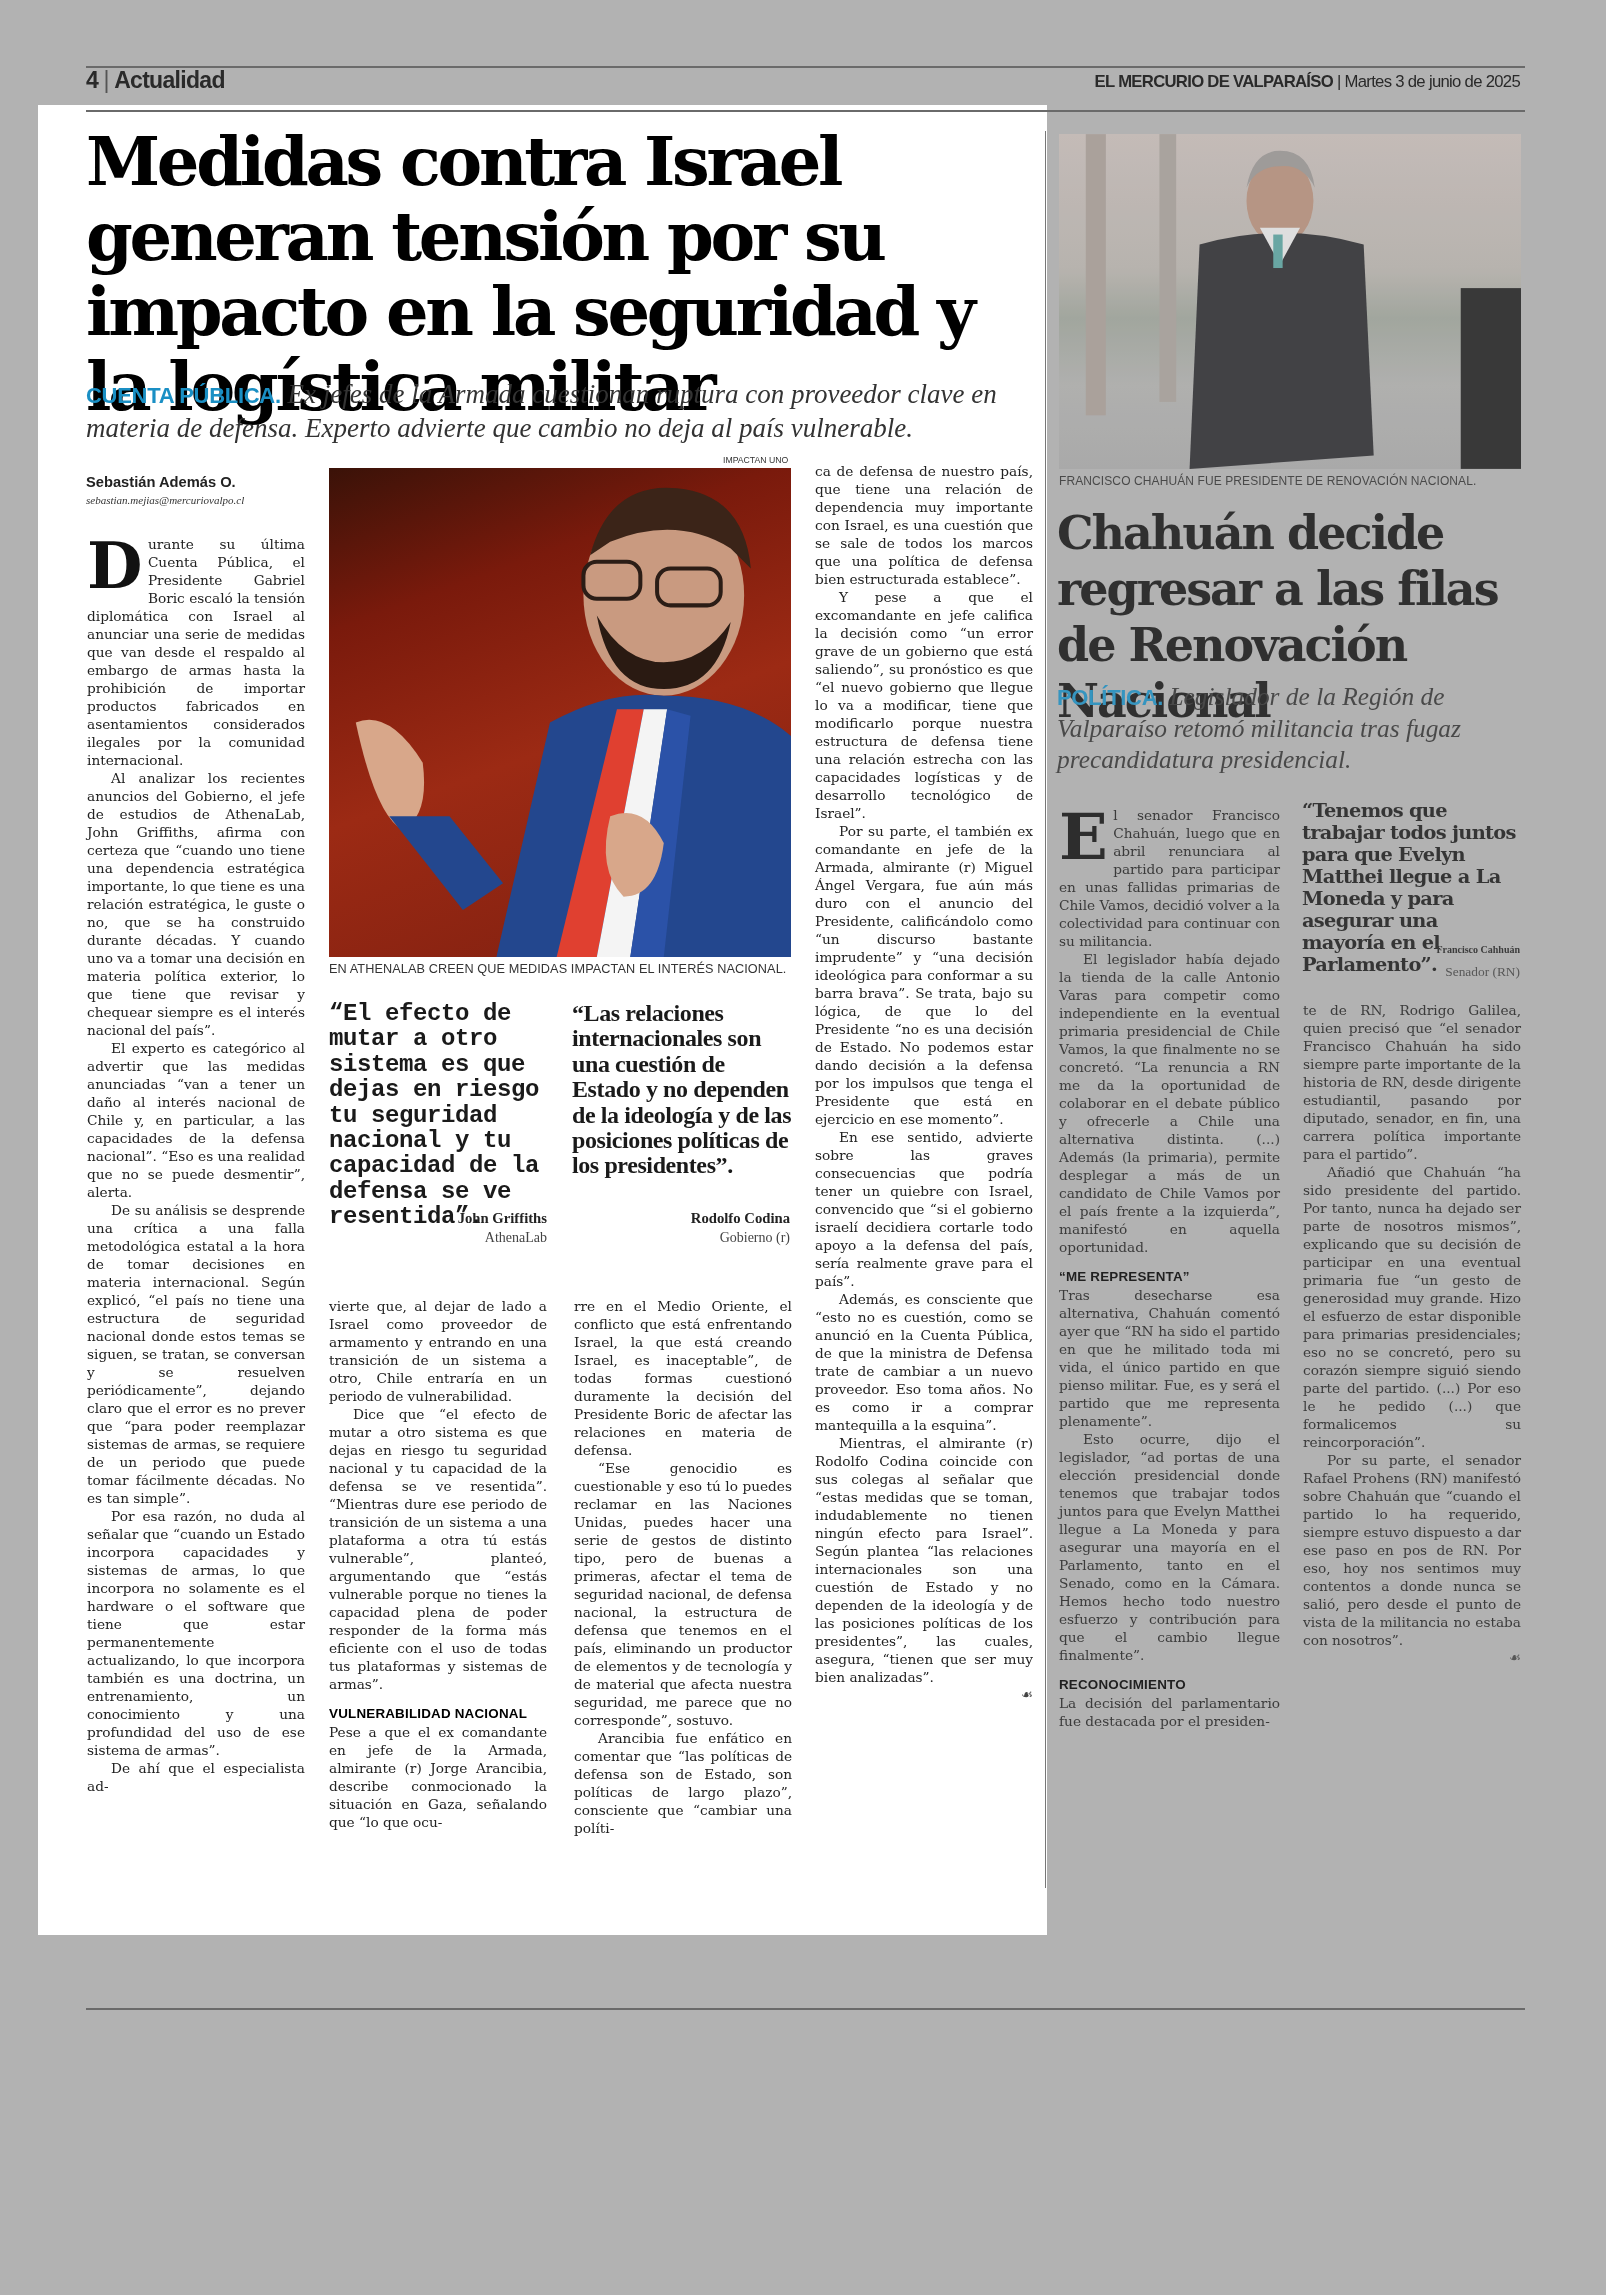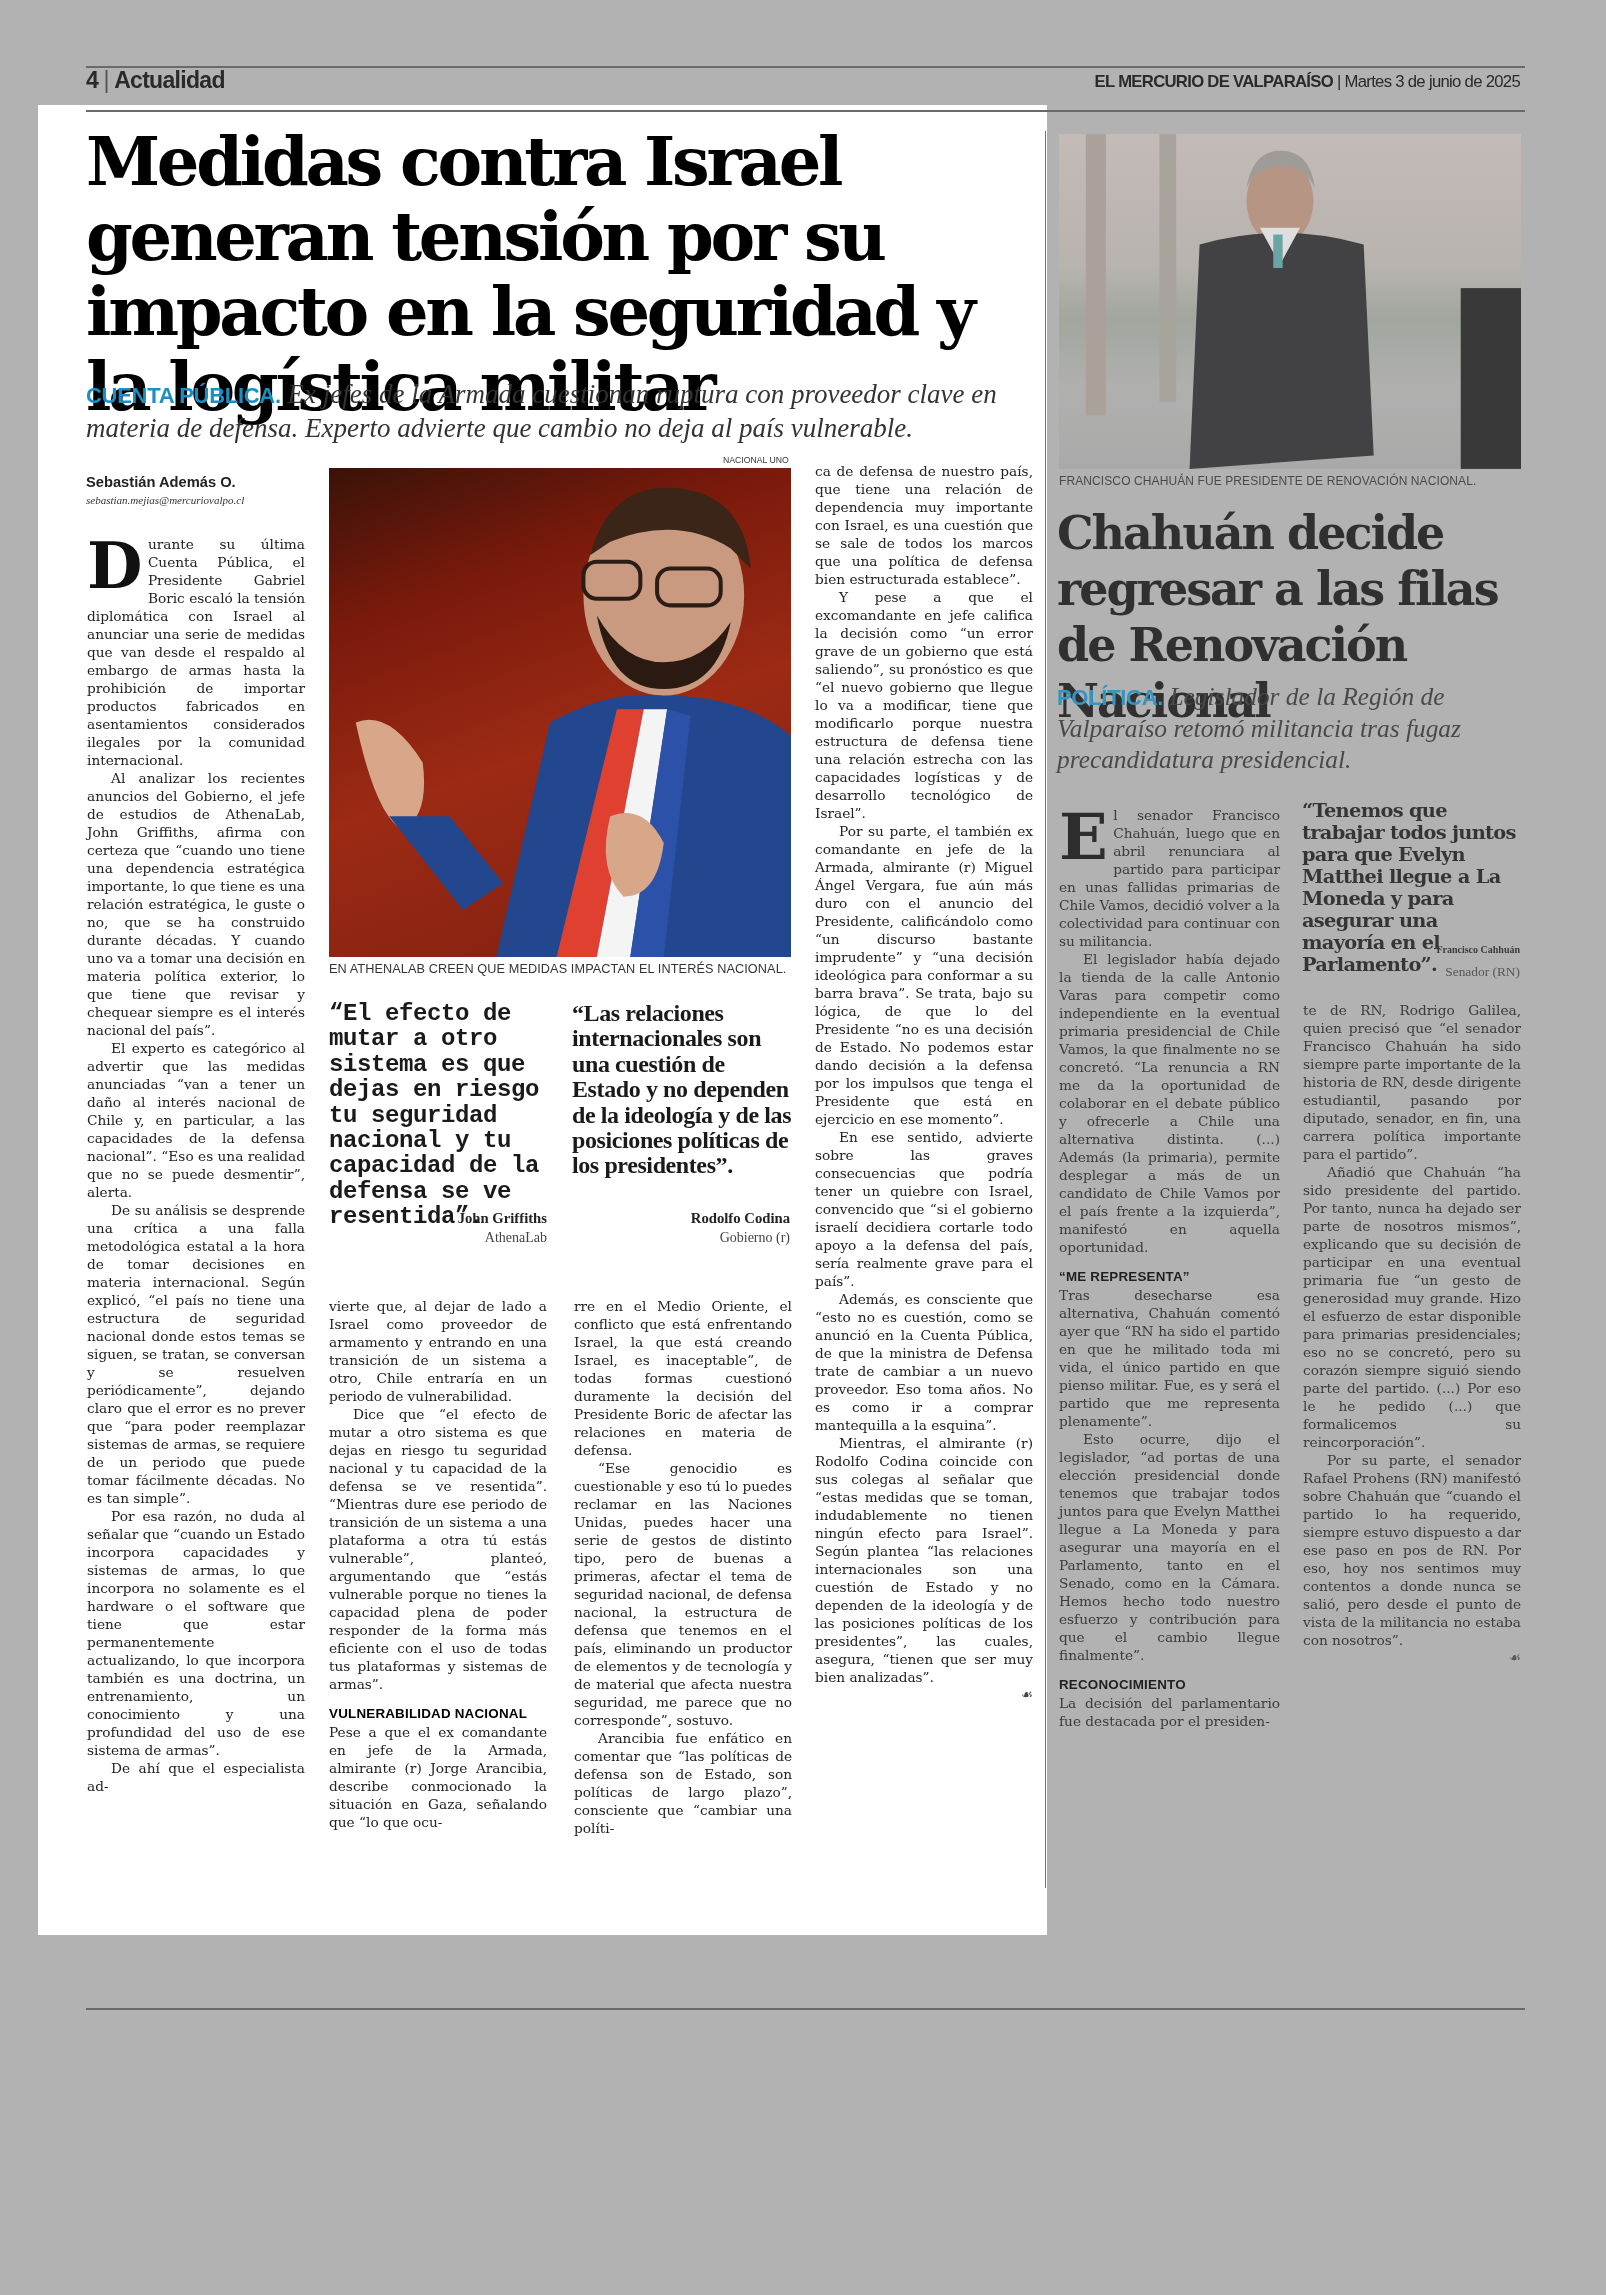--- a/index.html
+++ b/index.html
@@ -53,21 +53,21 @@
 <div class="headline">Medidas contra Israel generan tensión por su impacto en la seguridad y la logística militar</div>
 
 <div class="deck">
   <span class="kicker">CUENTA PÚBLICA.</span>
   <span>Ex jefes de la Armada cuestionan ruptura con proveedor clave en materia de defensa. Experto advierte que cambio no deja al país vulnerable.</span>
 </div>
 
 <div class="byline">Sebastián Además O.</div>
 <div class="email">sebastian.mejias@mercuriovalpo.cl</div>
 
-<div class="credit" style="left:723px; top:455px;">NACIONAL UNO</div>
+<div class="credit" style="left:723px; top:455px;">IMPACTAN UNO</div>
 <div class="photo" style="left:329px; top:468px; width:462px; height:489px; background:linear-gradient(160deg,#3a1208 0%,#7a1a0c 25%,#9c2a14 55%,#7e1f10 100%);">
   <svg width="462" height="489" viewBox="0 0 690 730">
     <ellipse cx="500" cy="190" rx="120" ry="150" fill="#c99a80"></ellipse>
     <path d="M390 130 Q420 20 520 30 Q620 40 630 150 L600 120 Q520 70 420 110 Z" fill="#3b2418"></path>
     <path d="M400 220 Q420 330 500 330 Q580 330 600 230 Q560 290 500 290 Q440 290 400 220 Z" fill="#2a1a12"></path>
     <rect x="380" y="140" width="85" height="55" rx="20" fill="none" stroke="#2b1d16" stroke-width="6"></rect>
     <rect x="490" y="150" width="95" height="55" rx="20" fill="none" stroke="#2b1d16" stroke-width="6"></rect>
     <path d="M250 730 L330 380 Q420 330 500 340 Q620 340 690 400 L690 730 Z" fill="#23478e"></path>
     <path d="M430 360 L470 360 L400 730 L340 730 Z" fill="#e04030"></path>
     <path d="M470 360 L505 360 L450 730 L400 730 Z" fill="#f4f4f4"></path>

